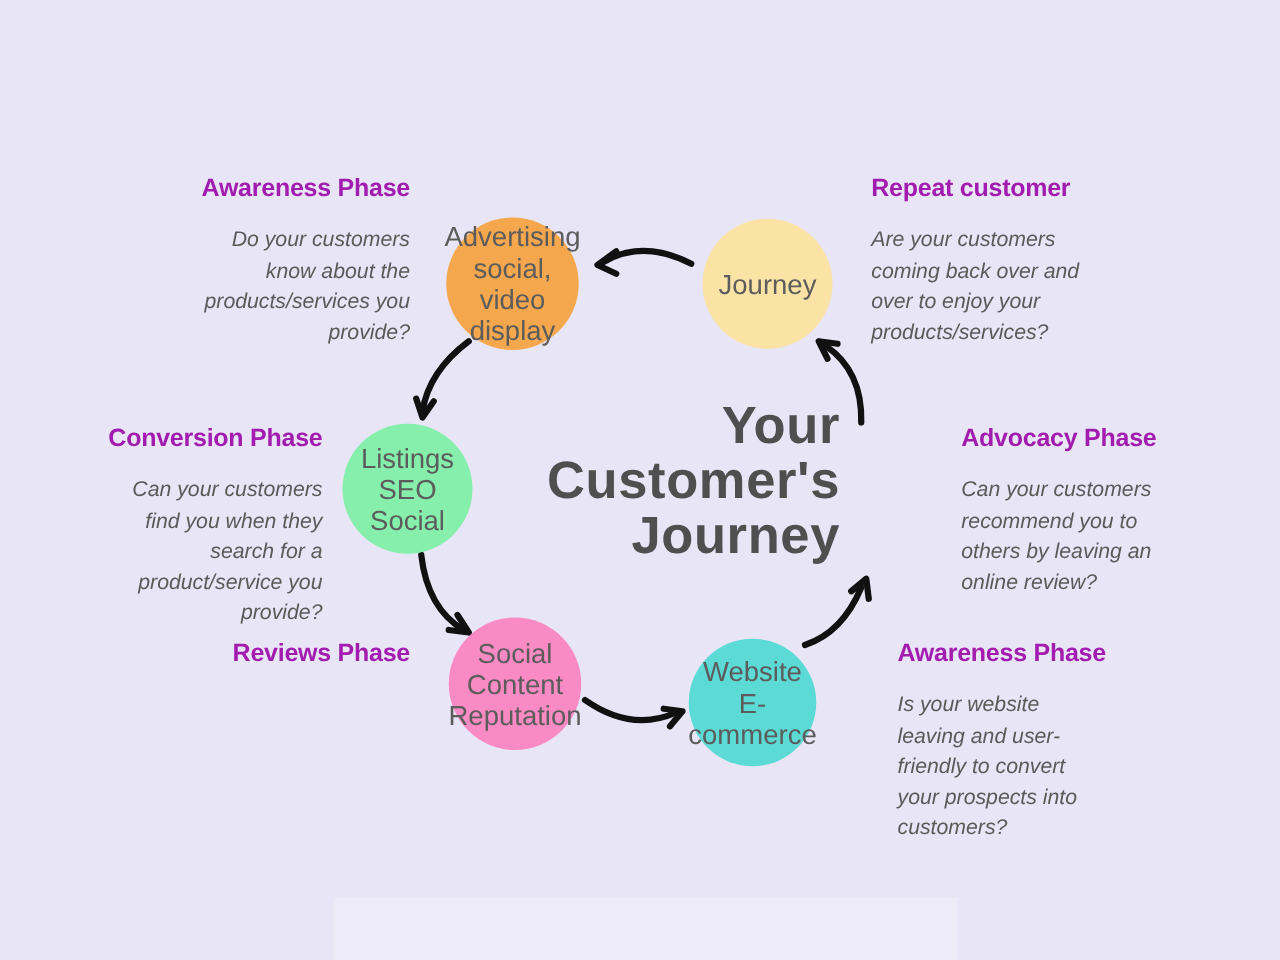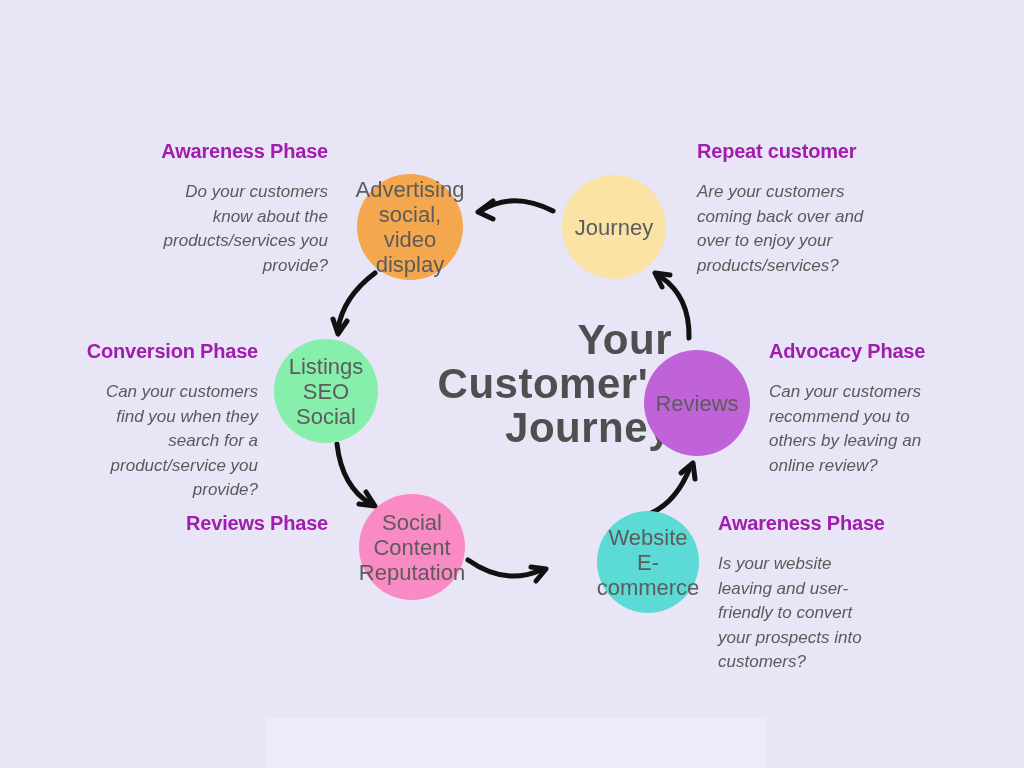--- a/index.html
+++ b/index.html
@@ -97,29 +97,26 @@
 display</span>
   </div>
   <div class="circle c-repeat" style="background-color: rgb(250, 227, 164);">
     <span class="pre">Journey</span>
   </div>
   <div class="circle c-listings" style="background-color: #86efac;">
     <span class="pre">Listings
 SEO
 Social</span>
   </div>
-  <div class="circle c-reviews" style="background-color: rgb(193, 99, 216);">
-    <span class="pre">Reviews</span>
-  </div>
   <div class="circle c-social" style="background-color: rgb(249, 138, 196);">
     <span class="pre">Social
 Content
 Reputation</span>
   </div>
-  <div class="circle c-website" style="background-color: rgb(92, 218, 213); margin-left: 46px;">
+  <div class="circle c-website" style="background-color: rgb(92, 218, 213);">
     <span class="pre">Website
 E-commerce</span>
   </div>
 
   <div class="phase p-awareness">
     <h2 class="ph-heading">Awareness Phase</h2>
     <p class="ph-body pre">Do your customers
 know about the
 products/services you
 provide?</p>

